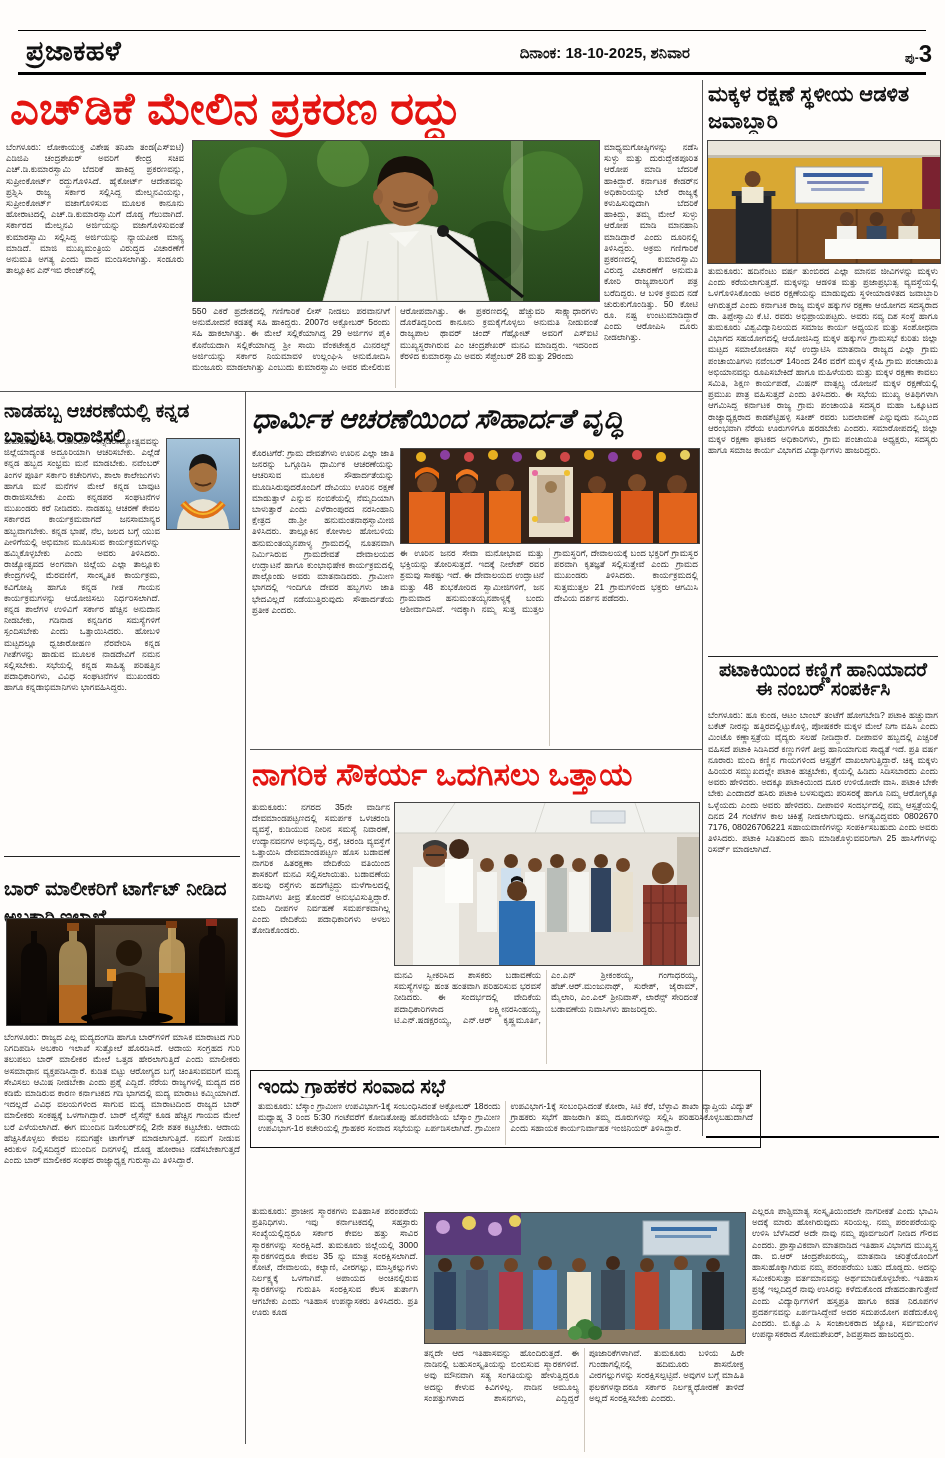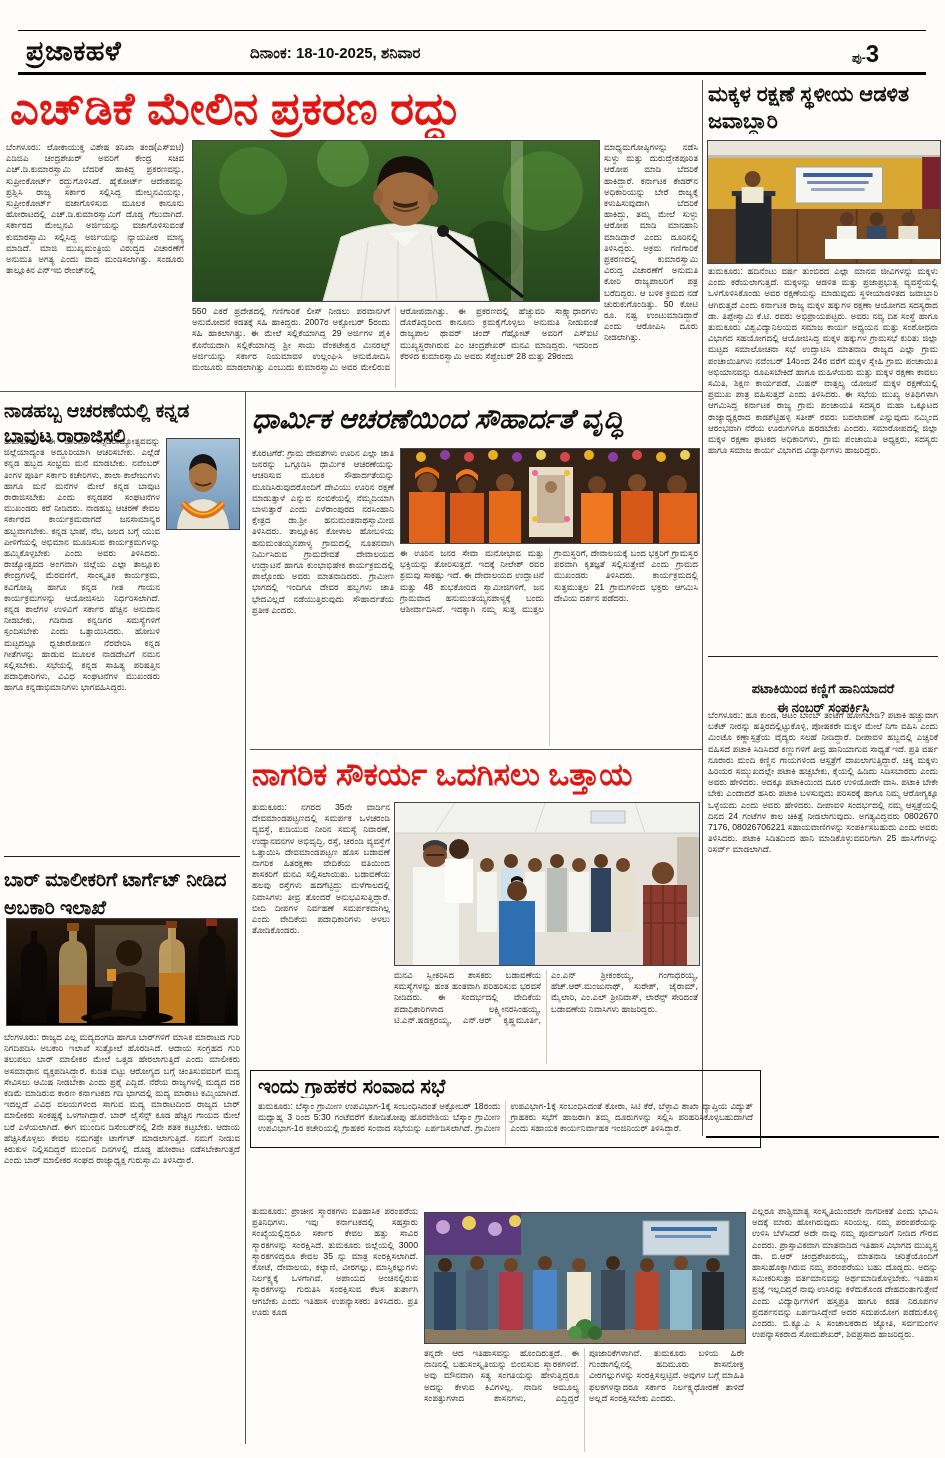--- a/index.html
+++ b/index.html
@@ -7,35 +7,35 @@
         font-family:"Liberation Sans",sans-serif;color:#111;overflow:hidden;}
   .abs{position:absolute;}
   .rule{position:absolute;background:#000;}
   .bt{font-size:8.7px;line-height:11.2px;text-align:justify;color:#151515;overflow:hidden;word-break:break-word;}
   .c2{column-count:2;column-gap:10px;column-rule:1px solid #cfc8bd;}
   .hl{font-weight:bold;text-align:left;overflow:hidden;}
   .red{color:#e31511;}
   .photo{position:absolute;border:1px solid #444;overflow:hidden;background:#ccc;}
   .photo svg{display:block;width:100%;height:100%;}
   .masthead{font-size:27px;font-weight:bold;letter-spacing:.5px;}
-  .dateline{font-size:15px;font-weight:bold;text-align:left;}
+  .dateline{font-size:15px;font-weight:bold;text-align:right;}
   .pgno-s{font-size:12px;font-weight:bold;}
   .pgno-b{font-size:24px;font-weight:bold;}
-  .subhead{font-weight:bold;text-align:center;font-size:13px;line-height:19px;border-top:1.5px solid #222;padding-top:22px;}
+  .subhead{font-weight:bold;text-align:center;font-size:19px;line-height:19px;border-top:1.5px solid #222;padding-top:3px;}
   .boxed{position:absolute;border:1.6px solid #111;padding:3px 7px;box-sizing:border-box;}
 </style>
 </head>
 <body>
 
 <div class="page">
 
   <div class="rule" style="left:18px;top:30px;width:908px;height:1px;"></div>
   <div class="abs masthead" style="left:26px;top:36px;width:320px;">ಪ್ರಜಾಕಹಳೆ</div>
   <div class="abs dateline" style="left:250px;top:44px;width:440px;">ದಿನಾಂಕ: 18-10-2025, ಶನಿವಾರ</div>
-  <div class="abs" style="left:852px;top:40px;width:80px;text-align:left;">
+  <div class="abs" style="left:852px;top:40px;width:80px;text-align:right;">
     <span class="pgno-s">ಪು-</span><span class="pgno-b">3</span>
   </div>
   <div class="rule" style="left:18px;top:72px;width:908px;height:3px;"></div>
 
   <div class="rule" style="left:702px;top:80px;width:1px;height:1056px;background:#555;"></div>
   <div class="rule" style="left:245px;top:392px;width:1px;height:1052px;background:#555;"></div>
 
   <div class="abs hl red" style="left:10px;top:80px;width:682px;height:58px;font-size:45px;line-height:58px;">ಎಚ್‌ಡಿಕೆ ಮೇಲಿನ ಪ್ರಕರಣ ರದ್ದು</div>
 
   <div class="abs bt" style="left:6px;top:142px;width:178px;height:246px;">ಬೆಂಗಳೂರು: ಲೋಕಾಯುಕ್ತ ವಿಶೇಷ ತನಿಖಾ ತಂಡ(ಎಸ್‌ಐಟಿ) ಎಡಿಜಿಪಿ ಚಂದ್ರಶೇಖರ್ ಅವರಿಗೆ ಕೇಂದ್ರ ಸಚಿವ ಎಚ್.ಡಿ.ಕುಮಾರಸ್ವಾಮಿ ಬೆದರಿಕೆ ಹಾಕಿದ್ದ ಪ್ರಕರಣವನ್ನು, ಸುಪ್ರೀಂಕೋರ್ಟ್ ರದ್ದುಗೊಳಿಸಿದೆ. ಹೈಕೋರ್ಟ್ ಆದೇಶವನ್ನು ಪ್ರಶ್ನಿಸಿ ರಾಜ್ಯ ಸರ್ಕಾರ ಸಲ್ಲಿಸಿದ್ದ ಮೇಲ್ಮನವಿಯನ್ನು, ಸುಪ್ರೀಂಕೋರ್ಟ್ ವಜಾಗೊಳಿಸುವ ಮೂಲಕ ಕಾನೂನು ಹೋರಾಟದಲ್ಲಿ ಎಚ್.ಡಿ.ಕುಮಾರಸ್ವಾಮಿಗೆ ದೊಡ್ಡ ಗೆಲುವಾಗಿದೆ. ಸರ್ಕಾರದ ಮೇಲ್ಮನವಿ ಅರ್ಜಿಯನ್ನು ವಜಾಗೊಳಿಸುವಂತೆ ಕುಮಾರಸ್ವಾಮಿ ಸಲ್ಲಿಸಿದ್ದ ಅರ್ಜಿಯನ್ನು ನ್ಯಾಯಪೀಠ ಮಾನ್ಯ ಮಾಡಿದೆ. ಮಾಜಿ ಮುಖ್ಯಮಂತ್ರಿಯ ವಿರುದ್ಧದ ವಿಚಾರಣೆಗೆ ಅನುಮತಿ ಅಗತ್ಯ ಎಂದು ವಾದ ಮಂಡಿಸಲಾಗಿತ್ತು. ಸಂಡೂರು ತಾಲ್ಲೂಕಿನ ಎನ್‌ಇಬಿ ರೇಂಜ್‌ನಲ್ಲಿ</div>
@@ -135,21 +135,21 @@
         <ellipse cx="36" cy="36" rx="14" ry="17" fill="#a5713f"></ellipse>
         <path d="M22,32 Q23,16 36,15 Q49,16 50,32 Q43,24 36,24 Q29,24 22,32 Z" fill="#151515"></path>
         <path d="M28,44 Q36,49 44,44" stroke="#4a2d18" stroke-width="2" fill="none"></path>
         <path d="M16,64 Q36,88 56,64" stroke="#e07018" stroke-width="7" fill="none"></path>
         <path d="M16,64 Q36,86 56,64" stroke="#f5b52a" stroke-width="2" fill="none"></path>
       </svg>
     </div>
     <div class="bt" style="height:396px;">ತುಮಕೂರು: ಈ ಬಾರಿಯ ಕನ್ನಡರಾಜ್ಯೋತ್ಸವವನ್ನು ಜಿಲ್ಲೆಯಾದ್ಯಂತ ಅದ್ದೂರಿಯಾಗಿ ಆಚರಿಸಬೇಕು. ಎಲ್ಲೆಡೆ ಕನ್ನಡ ಹಬ್ಬದ ಸಂಭ್ರಮ ಮನೆ ಮಾಡಬೇಕು. ನವೆಂಬರ್ ತಿಂಗಳ ಪೂರ್ತಿ ಸರ್ಕಾರಿ ಕಚೇರಿಗಳು, ಶಾಲಾ ಕಾಲೇಜುಗಳು ಹಾಗೂ ಮನೆ ಮನೆಗಳ ಮೇಲೆ ಕನ್ನಡ ಬಾವುಟ ರಾರಾಜಿಸಬೇಕು ಎಂದು ಕನ್ನಡಪರ ಸಂಘಟನೆಗಳ ಮುಖಂಡರು ಕರೆ ನೀಡಿದರು. ನಾಡಹಬ್ಬ ಆಚರಣೆ ಕೇವಲ ಸರ್ಕಾರದ ಕಾರ್ಯಕ್ರಮವಾಗದೆ ಜನಸಾಮಾನ್ಯರ ಹಬ್ಬವಾಗಬೇಕು. ಕನ್ನಡ ಭಾಷೆ, ನೆಲ, ಜಲದ ಬಗ್ಗೆ ಯುವ ಪೀಳಿಗೆಯಲ್ಲಿ ಅಭಿಮಾನ ಮೂಡಿಸುವ ಕಾರ್ಯಕ್ರಮಗಳನ್ನು ಹಮ್ಮಿಕೊಳ್ಳಬೇಕು ಎಂದು ಅವರು ತಿಳಿಸಿದರು. ರಾಜ್ಯೋತ್ಸವದ ಅಂಗವಾಗಿ ಜಿಲ್ಲೆಯ ಎಲ್ಲಾ ತಾಲ್ಲೂಕು ಕೇಂದ್ರಗಳಲ್ಲಿ ಮೆರವಣಿಗೆ, ಸಾಂಸ್ಕೃತಿಕ ಕಾರ್ಯಕ್ರಮ, ಕವಿಗೋಷ್ಠಿ ಹಾಗೂ ಕನ್ನಡ ಗೀತ ಗಾಯನ ಕಾರ್ಯಕ್ರಮಗಳನ್ನು ಆಯೋಜಿಸಲು ನಿರ್ಧರಿಸಲಾಗಿದೆ. ಕನ್ನಡ ಶಾಲೆಗಳ ಉಳಿವಿಗೆ ಸರ್ಕಾರ ಹೆಚ್ಚಿನ ಅನುದಾನ ನೀಡಬೇಕು, ಗಡಿನಾಡ ಕನ್ನಡಿಗರ ಸಮಸ್ಯೆಗಳಿಗೆ ಸ್ಪಂದಿಸಬೇಕು ಎಂದು ಒತ್ತಾಯಿಸಿದರು. ಹೋಬಳಿ ಮಟ್ಟದಲ್ಲೂ ಧ್ವಜಾರೋಹಣ ನೆರವೇರಿಸಿ ಕನ್ನಡ ಗೀತೆಗಳನ್ನು ಹಾಡುವ ಮೂಲಕ ನಾಡದೇವಿಗೆ ನಮನ ಸಲ್ಲಿಸಬೇಕು. ಸಭೆಯಲ್ಲಿ ಕನ್ನಡ ಸಾಹಿತ್ಯ ಪರಿಷತ್ತಿನ ಪದಾಧಿಕಾರಿಗಳು, ವಿವಿಧ ಸಂಘಟನೆಗಳ ಮುಖಂಡರು ಹಾಗೂ ಕನ್ನಡಾಭಿಮಾನಿಗಳು ಭಾಗವಹಿಸಿದ್ದರು.</div>
   </div>
 
-  <div class="abs hl" style="left:4px;top:856px;width:236px;font-size:19px;line-height:28px;border-top:1.5px solid #222;padding-top:9px;">ಬಾರ್ ಮಾಲೀಕರಿಗೆ ಟಾರ್ಗೆಟ್ ನೀಡಿದ ಅಬಕಾರಿ ಇಲಾಖೆ</div>
+  <div class="abs hl" style="left:4px;top:856px;width:236px;font-size:19px;line-height:28px;border-top:1.5px solid #222;padding-top:18px;">ಬಾರ್ ಮಾಲೀಕರಿಗೆ ಟಾರ್ಗೆಟ್ ನೀಡಿದ ಅಬಕಾರಿ ಇಲಾಖೆ</div>
 
   <div class="photo" style="left:6px;top:918px;width:230px;height:106px;">
     <svg viewBox="0 0 230 106" preserveAspectRatio="none">
       <defs>
           <linearGradient id="bb" x1="0" y1="0" x2="0" y2="1">
         <stop offset="0" stop-color="#27190d"></stop>
             <stop offset="1" stop-color="#050302"></stop>
       </linearGradient>
         </defs>
       <rect width="230" height="106" fill="url(#bb)"></rect>

